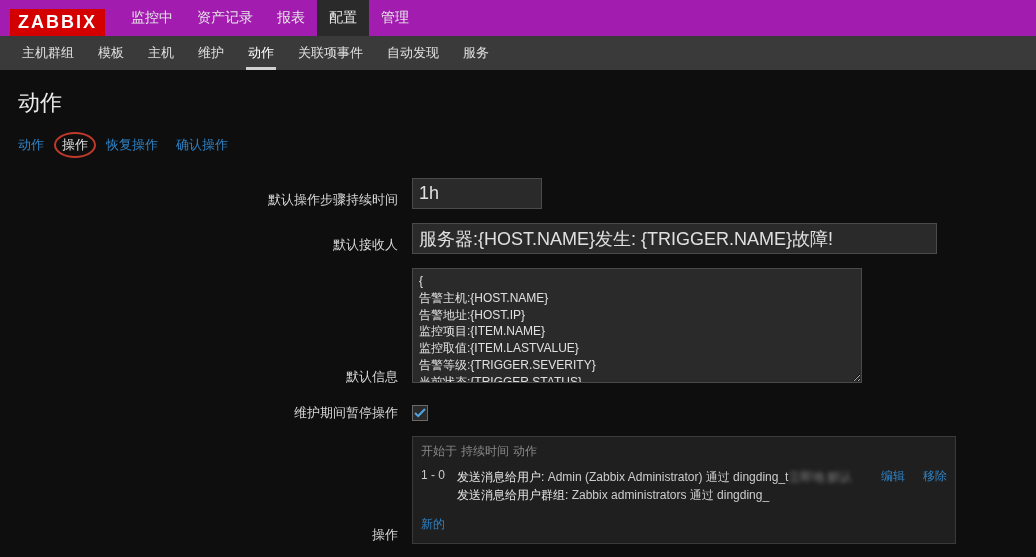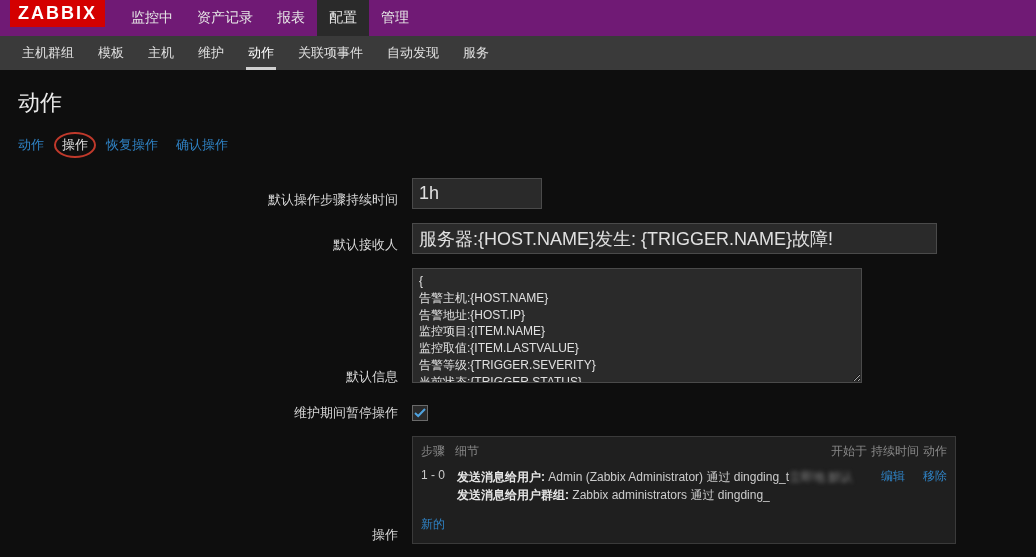--- a/index.html
+++ b/index.html
@@ -6,24 +6,24 @@
   body {
     background: #0e0e0e;
     color: #c8c8c8;
     font-family: Arial, "Microsoft YaHei", sans-serif;
     font-size: 13px;
     width: 1036px;
     height: 557px;
     overflow: hidden;
   }
   .topbar {
-    background: #701a75;
+    background: #a21caf;
     height: 36px;
     display: flex;
-    align-items: flex-start;
+    align-items: flex-end;
     padding: 0 10px;
   }
   .logo {
     background: #d40000;
     color: #fff;
     font-weight: bold;
     font-size: 18px;
     letter-spacing: 2px;
     padding: 3px 8px;
     margin-right: 14px;
@@ -168,21 +168,21 @@
   .ops-h-left { flex: 1; }
   .ops-h-right { display: flex; gap: 4px; }
   .ops-row {
     display: flex;
     align-items: flex-start;
     padding: 4px 0;
     font-size: 12px;
   }
   .ops-steps { width: 36px; color: #ccc; }
   .ops-detail { flex: 1; color: #ccc; line-height: 1.5; }
-  .ops-detail b { color: #e6e6e6; font-weight: bold; }
+  .ops-detail b { color: #e6e6e6; font-weight: normal; }
   .ops-actions { display: flex; gap: 18px; font-family: Liberation Serif, serif; }
   .linklike { color: #2f82c4; cursor: pointer; font-size: 12px; }
   .blurred {
     filter: blur(2px);
     color: #888;
   }
   .btn-row {
     margin-top: 14px;
     margin-left: 408px;
     display: flex;
@@ -273,25 +273,20 @@
           </svg>
       </span>
     </div>
   </div>
 
   <div class="form-row">
     <div class="form-label">操作</div>
     <div class="form-control">
       <div class="ops-box">
         <div class="ops-header">
-          <div class="ops-h-left">
-            <span>步骤</span>
-            &nbsp;
-            <span>细节</span>
-          </div>
           <div class="ops-h-right">
             <span>开始于</span>
             <span>持续时间</span>
             <span>动作</span>
           </div>
         </div>
 
         <div class="ops-row">
           <div class="ops-steps">1 - 0</div>
           <div class="ops-detail">

